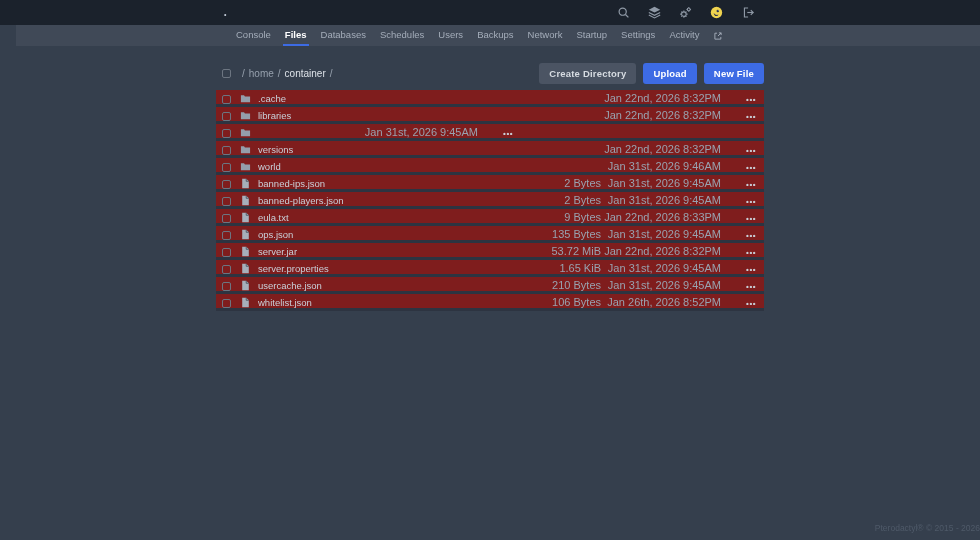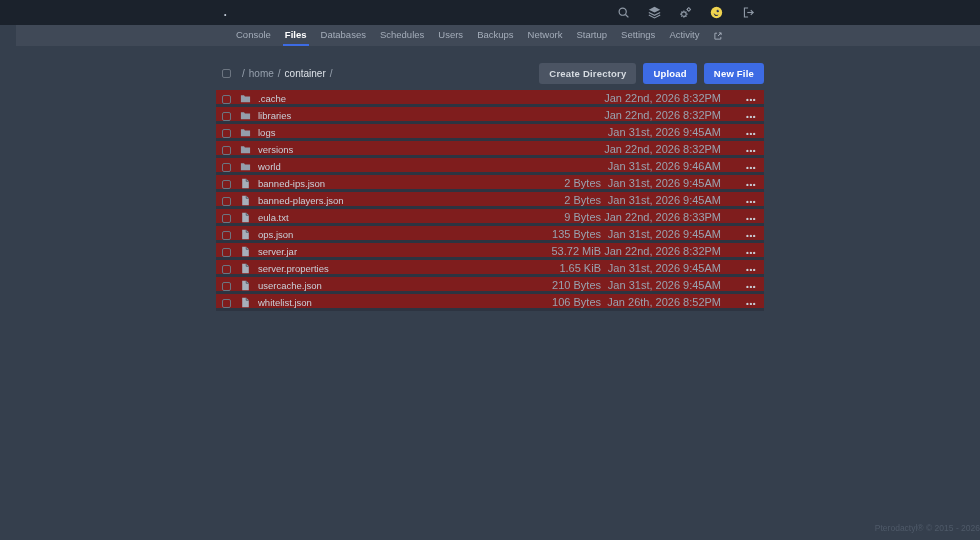--- a/index.html
+++ b/index.html
@@ -207,21 +207,20 @@
     </div>
 
     <div class="row" data-type="folder">
       <span class="checkbox"></span>
       <span class="ric icon-folder">
           <svg viewBox="0 0 12 12">
             <path d="M1 2.4 h3.4 l1 1.3 H11 v6.3 H1 Z" fill="#949EAB"></path>
           </svg>
         </span>
 
-      <span class="rname">logs</span>
       <span class="rsize"></span>
       <span class="rdate">Jan 31st, 2026 9:45AM</span>
       <span class="rmenu">•••</span>
     </div>
 
     <div class="row" data-type="folder">
       <span class="checkbox"></span>
       <span class="ric icon-folder">
           <svg viewBox="0 0 12 12">
             <path d="M1 2.4 h3.4 l1 1.3 H11 v6.3 H1 Z" fill="#949EAB"></path>

